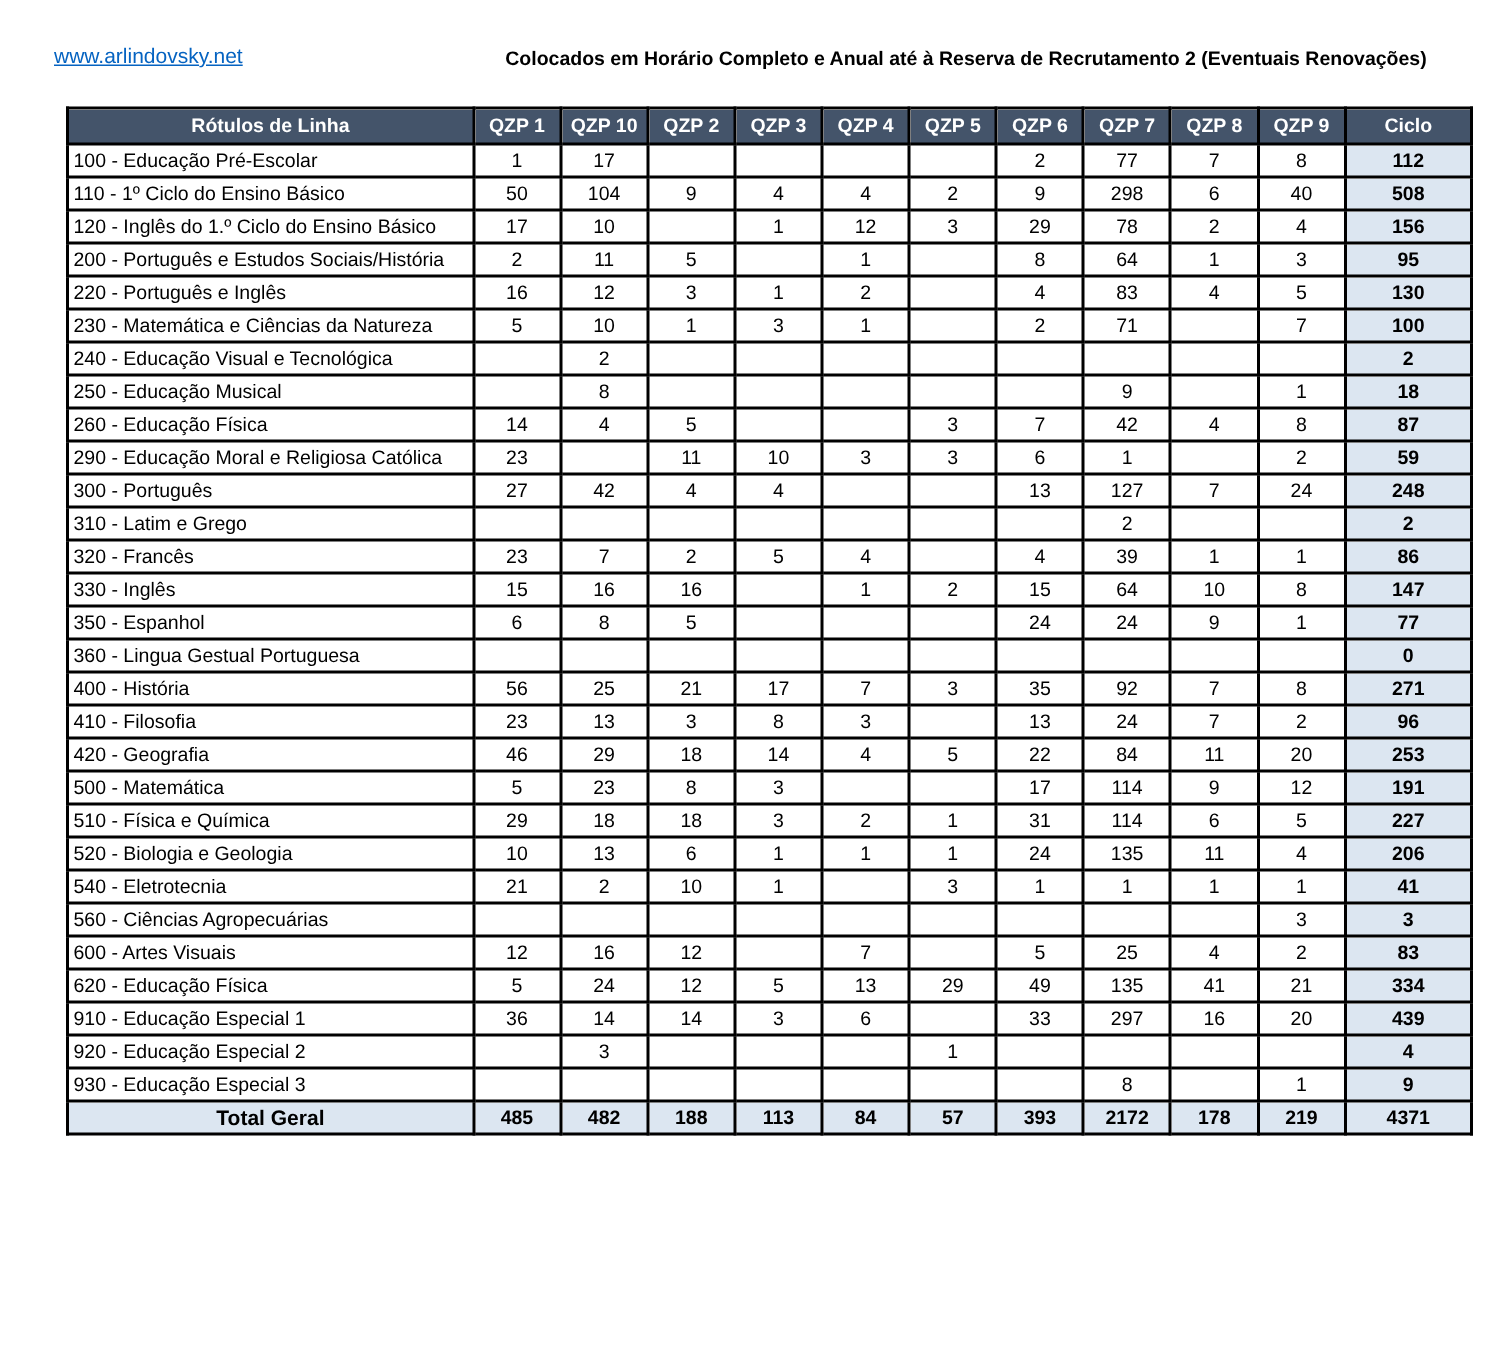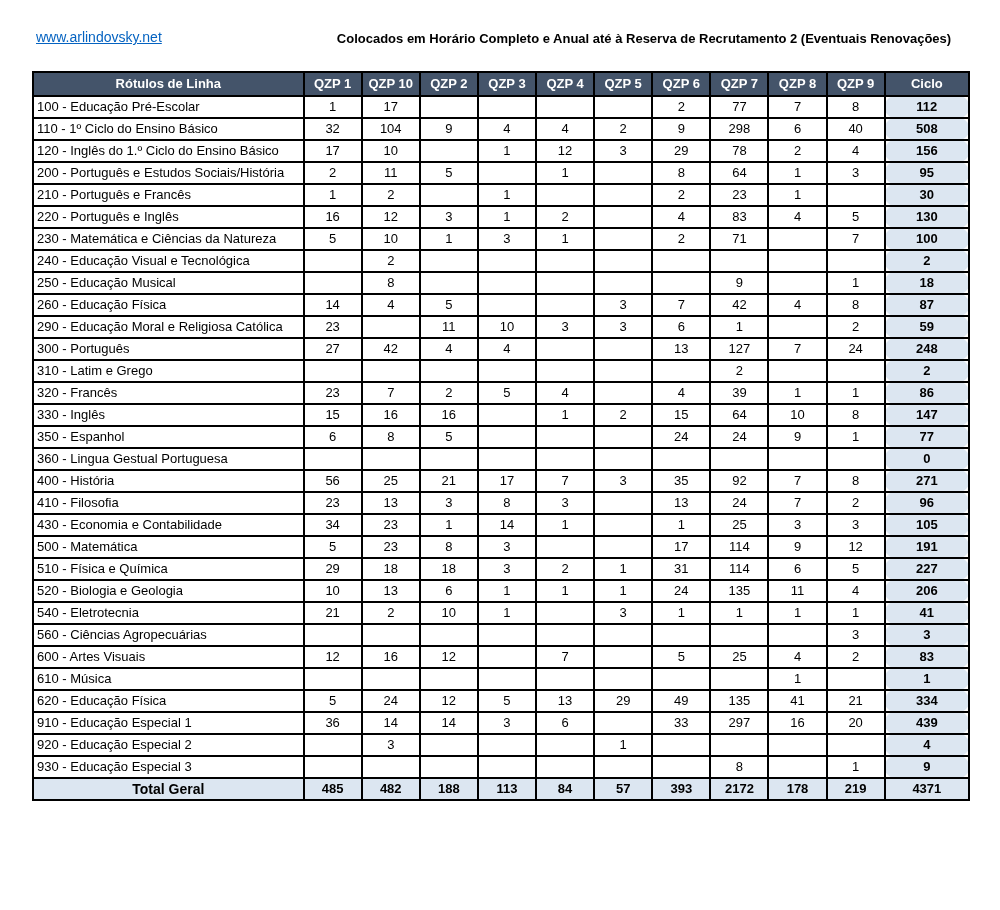--- a/index.html
+++ b/index.html
@@ -29,21 +29,21 @@
     top: 31px;
     text-align: center;
     font-size: 13px;
     font-weight: bold;
     color: #000000;
     white-space: nowrap;
   }
   table.pivot {
     border-collapse: collapse;
     table-layout: fixed;
-    margin-left: 32px;
+    margin-left: 44px;
     width: 938px;
   }
   table.pivot th, table.pivot td {
     border: 2px solid var(--border-color, #000000);
     font-size: 13px;
     height: 20px;
     line-height: 20px;
     padding: 0 3px;
     overflow: hidden;
     white-space: nowrap;
@@ -56,21 +56,20 @@
     text-align: center;
     height: 24px;
     line-height: 22px;
   }
   td.label { text-align: left; padding-left: 5px; }
   td.num { text-align: center; }
   td.total-col {
     background: var(--total-bg, #DCE6F1);
     font-weight: bold;
     text-align: center;
-    border-radius: 10px;
   }
   tfoot td {
     background: var(--total-bg, #DCE6F1);
     font-weight: bold;
     text-align: center;
   }
   tfoot td.label {
     text-align: center;
     font-size: 14px;
   }
@@ -125,21 +124,21 @@
           <td class="num"></td>
           <td class="num"></td>
           <td class="num">2</td>
           <td class="num">77</td>
           <td class="num">7</td>
           <td class="num">8</td>
           <td class="total-col">112</td>
         </tr>
         <tr>
           <td class="label">110 - 1º Ciclo do Ensino Básico</td>
-          <td class="num">32</td>
+          <td class="num">50</td>
           <td class="num">104</td>
           <td class="num">9</td>
           <td class="num">4</td>
           <td class="num">4</td>
           <td class="num">2</td>
           <td class="num">9</td>
           <td class="num">298</td>
           <td class="num">6</td>
           <td class="num">40</td>
           <td class="total-col">508</td>
@@ -166,34 +165,20 @@
           <td class="num"></td>
           <td class="num">1</td>
           <td class="num"></td>
           <td class="num">8</td>
           <td class="num">64</td>
           <td class="num">1</td>
           <td class="num">3</td>
           <td class="total-col">95</td>
         </tr>
         <tr>
-          <td class="label">210 - Português e Francês</td>
-          <td class="num">1</td>
-          <td class="num">2</td>
-          <td class="num"></td>
-          <td class="num">1</td>
-          <td class="num"></td>
-          <td class="num"></td>
-          <td class="num">2</td>
-          <td class="num">23</td>
-          <td class="num">1</td>
-          <td class="num"></td>
-          <td class="total-col">30</td>
-        </tr>
-        <tr>
           <td class="label">220 - Português e Inglês</td>
           <td class="num">16</td>
           <td class="num">12</td>
           <td class="num">3</td>
           <td class="num">1</td>
           <td class="num">2</td>
           <td class="num"></td>
           <td class="num">4</td>
           <td class="num">83</td>
           <td class="num">4</td>
@@ -376,32 +361,32 @@
           <td class="num">8</td>
           <td class="num">3</td>
           <td class="num"></td>
           <td class="num">13</td>
           <td class="num">24</td>
           <td class="num">7</td>
           <td class="num">2</td>
           <td class="total-col">96</td>
         </tr>
         <tr>
-          <td class="label">430 - Economia e Contabilidade</td>
-          <td class="num">34</td>
-          <td class="num">23</td>
-          <td class="num">1</td>
+          <td class="label">420 - Geografia</td>
+          <td class="num">46</td>
+          <td class="num">29</td>
+          <td class="num">18</td>
           <td class="num">14</td>
-          <td class="num">1</td>
-          <td class="num"></td>
-          <td class="num">1</td>
-          <td class="num">25</td>
-          <td class="num">3</td>
-          <td class="num">3</td>
-          <td class="total-col">105</td>
+          <td class="num">4</td>
+          <td class="num">5</td>
+          <td class="num">22</td>
+          <td class="num">84</td>
+          <td class="num">11</td>
+          <td class="num">20</td>
+          <td class="total-col">253</td>
         </tr>
         <tr>
           <td class="label">500 - Matemática</td>
           <td class="num">5</td>
           <td class="num">23</td>
           <td class="num">8</td>
           <td class="num">3</td>
           <td class="num"></td>
           <td class="num"></td>
           <td class="num">17</td>
@@ -472,34 +457,20 @@
           <td class="num">16</td>
           <td class="num">12</td>
           <td class="num"></td>
           <td class="num">7</td>
           <td class="num"></td>
           <td class="num">5</td>
           <td class="num">25</td>
           <td class="num">4</td>
           <td class="num">2</td>
           <td class="total-col">83</td>
-        </tr>
-        <tr>
-          <td class="label">610 - Música</td>
-          <td class="num"></td>
-          <td class="num"></td>
-          <td class="num"></td>
-          <td class="num"></td>
-          <td class="num"></td>
-          <td class="num"></td>
-          <td class="num"></td>
-          <td class="num"></td>
-          <td class="num">1</td>
-          <td class="num"></td>
-          <td class="total-col">1</td>
         </tr>
         <tr>
           <td class="label">620 - Educação Física</td>
           <td class="num">5</td>
           <td class="num">24</td>
           <td class="num">12</td>
           <td class="num">5</td>
           <td class="num">13</td>
           <td class="num">29</td>
           <td class="num">49</td>

